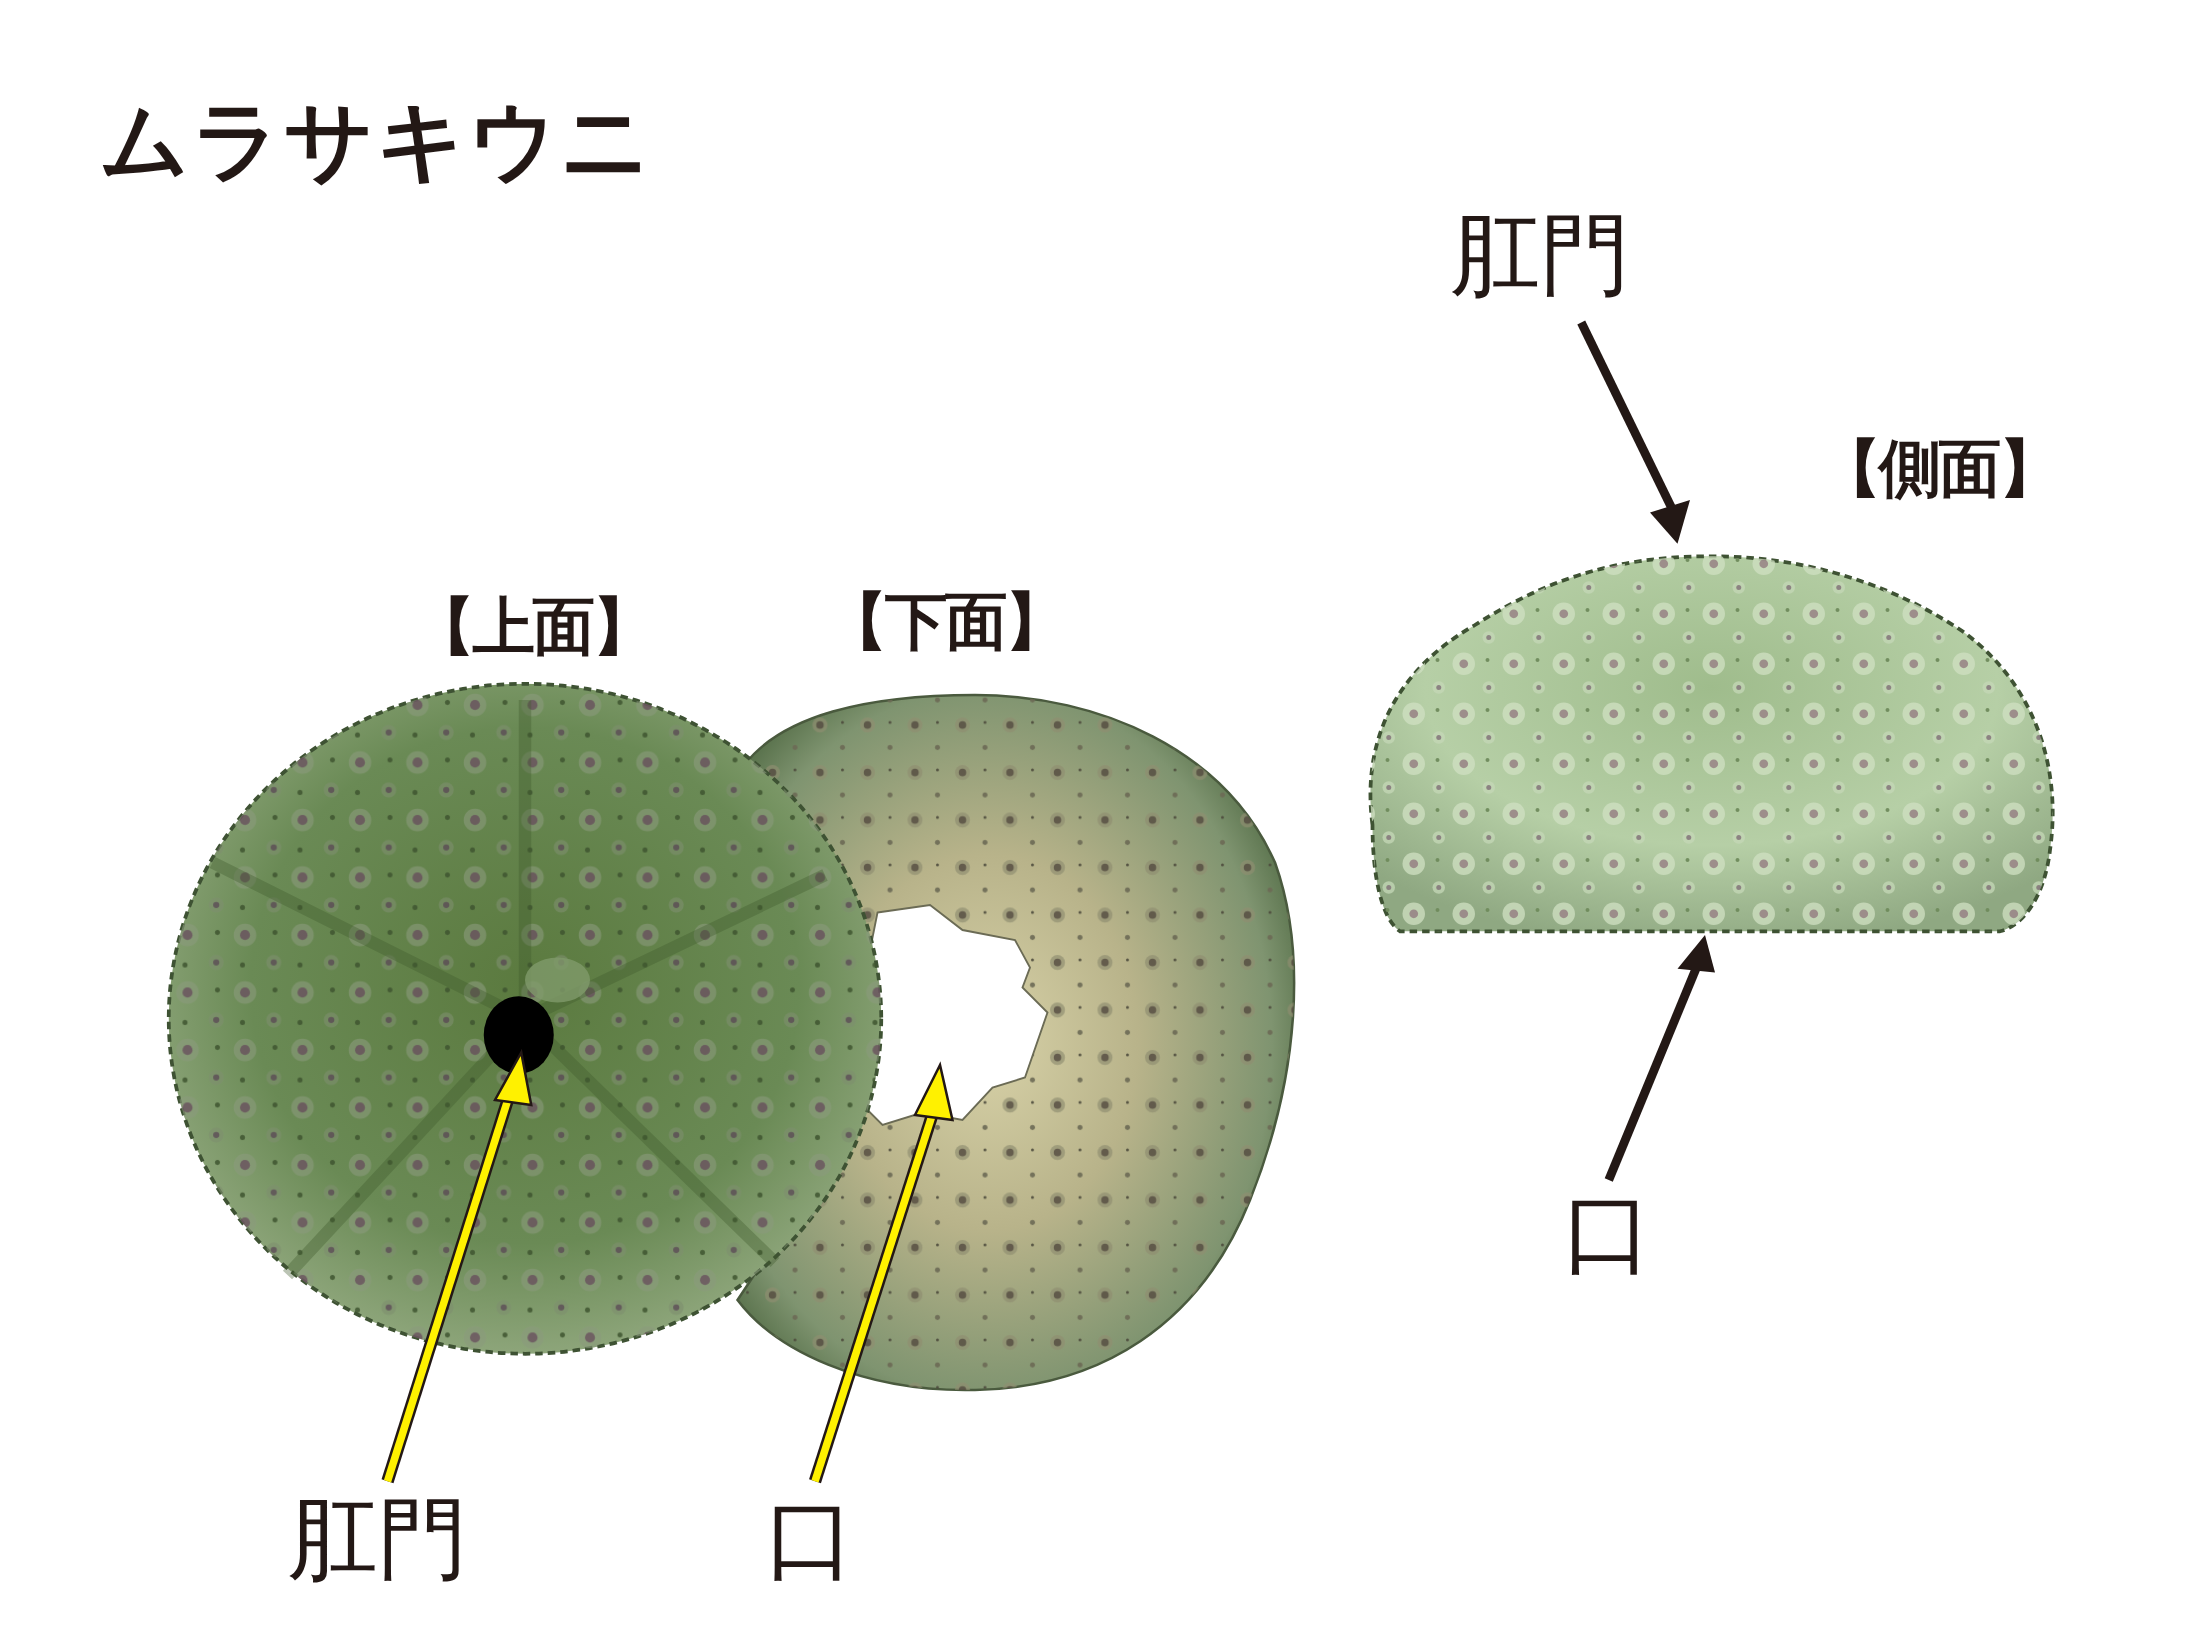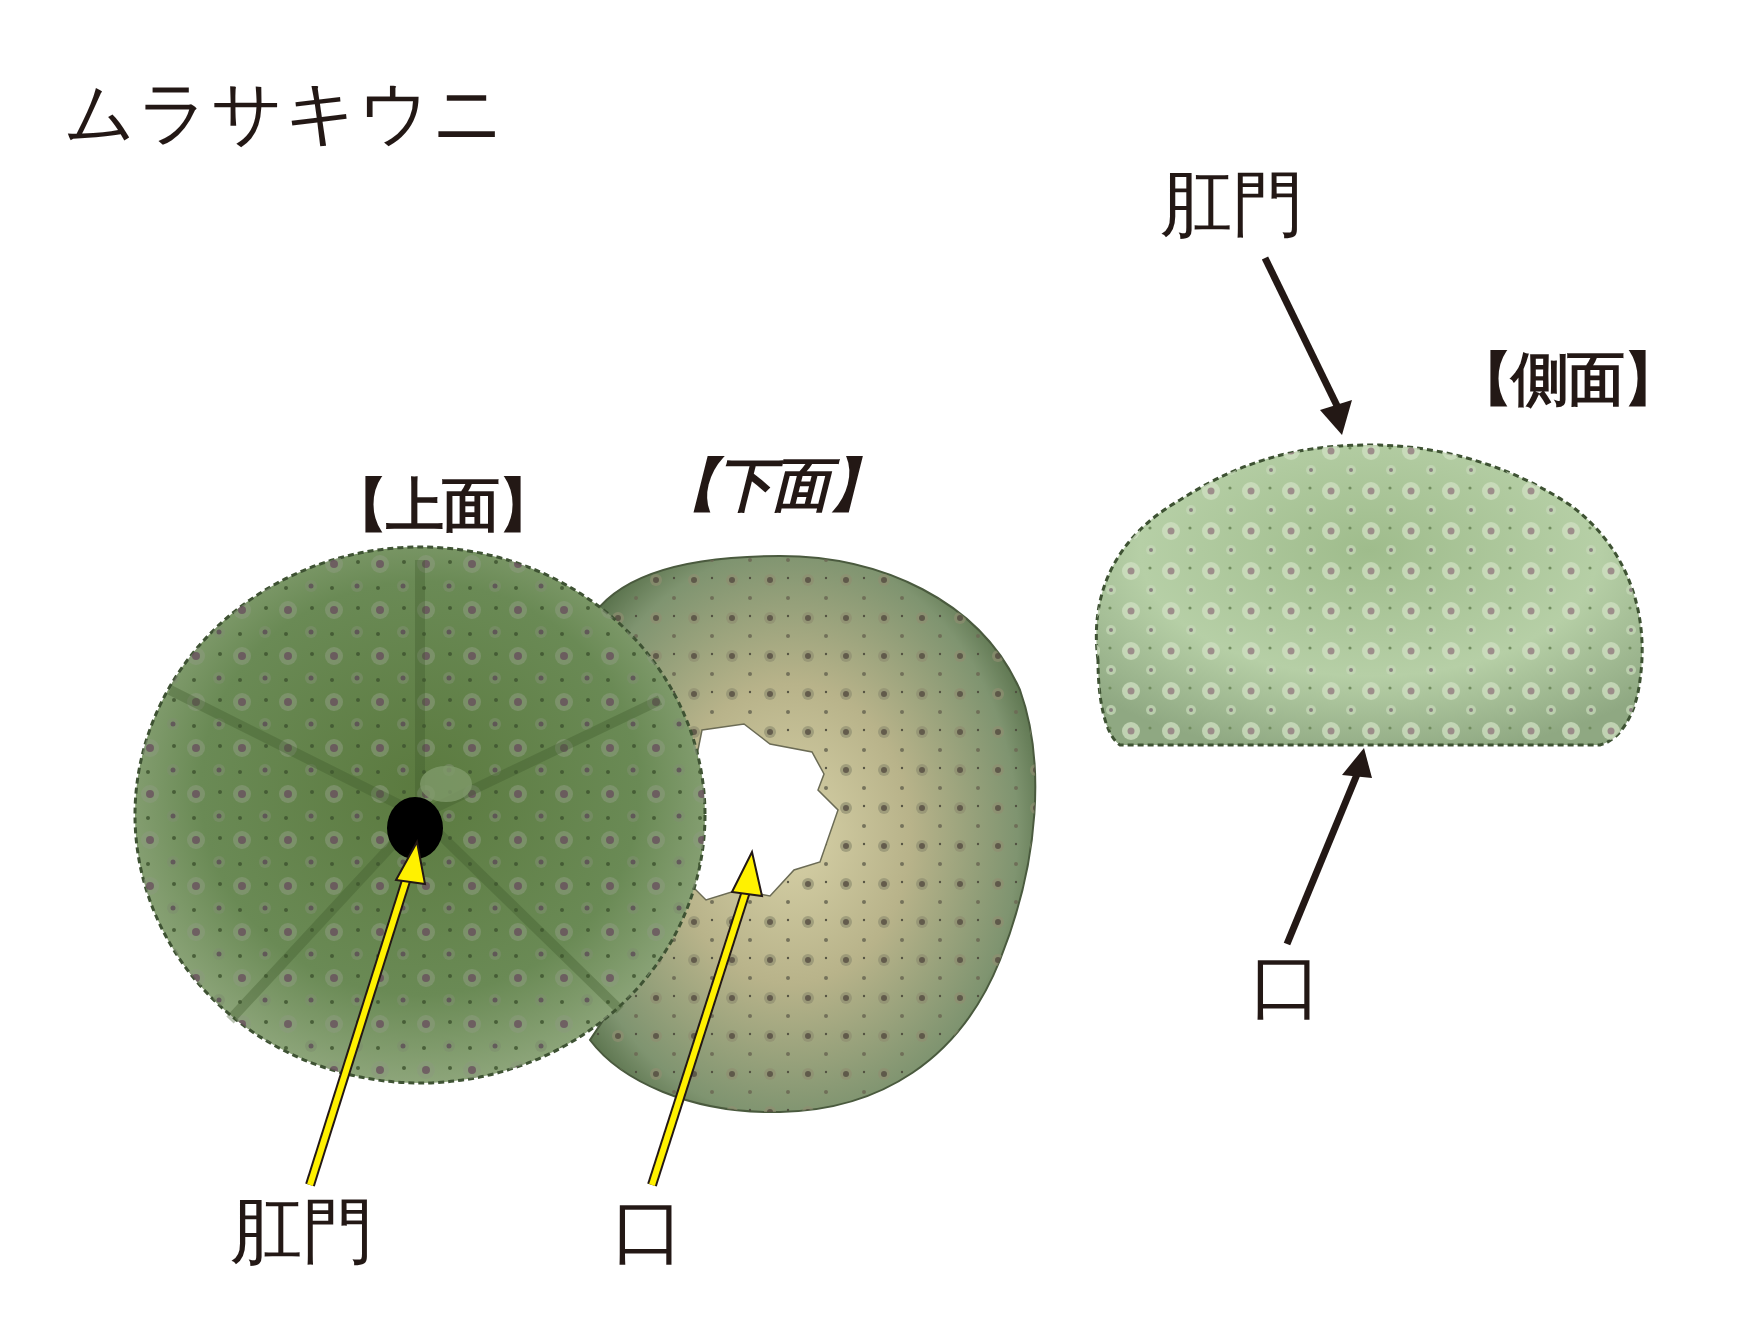--- a/index.html
+++ b/index.html
@@ -1,30 +1,30 @@
 <!DOCTYPE html>
 <html><head>
 <meta charset="utf-8">
 <style>
   html, body { margin: 0; padding: 0; background: #ffffff; }
   body { width: 1760px; height: 1320px; position: relative; overflow: hidden;
          font-family: "DejaVu Sans", "Liberation Sans", sans-serif; color: #231815; }
-  .title { position: absolute; left: 64px; top: 78px; font-family: "DejaVu Serif", "Liberation Serif", serif;
-           font-size: 70px; letter-spacing: 2px; line-height: 1; }
-  .view-label { position: absolute; font-size: 58px; line-height: 1; font-weight: bold; letter-spacing: -2px; }
+  .title { position: absolute; left: 80px; top: 78px; font-family: "DejaVu Serif", "Liberation Serif", serif;
+           font-size: 70px; letter-spacing: 2px; line-height: 1; font-weight: bold; }
+  .view-label { position: absolute; font-size: 50px; line-height: 1; font-weight: bold; letter-spacing: -2px; }
   .big-label { position: absolute; font-size: 72px; line-height: 1; }
   svg.fig { position: absolute; left: 0; top: 0; }
 </style>
 </head>
 <body>
 
 <div class="title">ムラサキウニ</div>
 
 <div class="view-label" style="left:330px; top:476px;">【上面】</div>
-<div class="view-label" style="left:660px; top:456px;font-style:italic;">【下面】</div>
+<div class="view-label" style="left:660px; top:472px;">【下面】</div>
 <div class="view-label" style="left:1455px; top:350px;">【側面】</div>
 
 <svg class="fig" width="1760" height="1320" viewBox="0 0 1760 1320">
   <defs>
     <radialGradient id="gTop" cx="0.5" cy="0.45" r="0.55">
       <stop offset="0" stop-color="#5b7a3f"></stop>
       <stop offset="0.7" stop-color="#6a8a55"></stop>
       <stop offset="1" stop-color="#8da57a"></stop>
     </radialGradient>
     <radialGradient id="gBottom" cx="0.45" cy="0.5" r="0.6">

